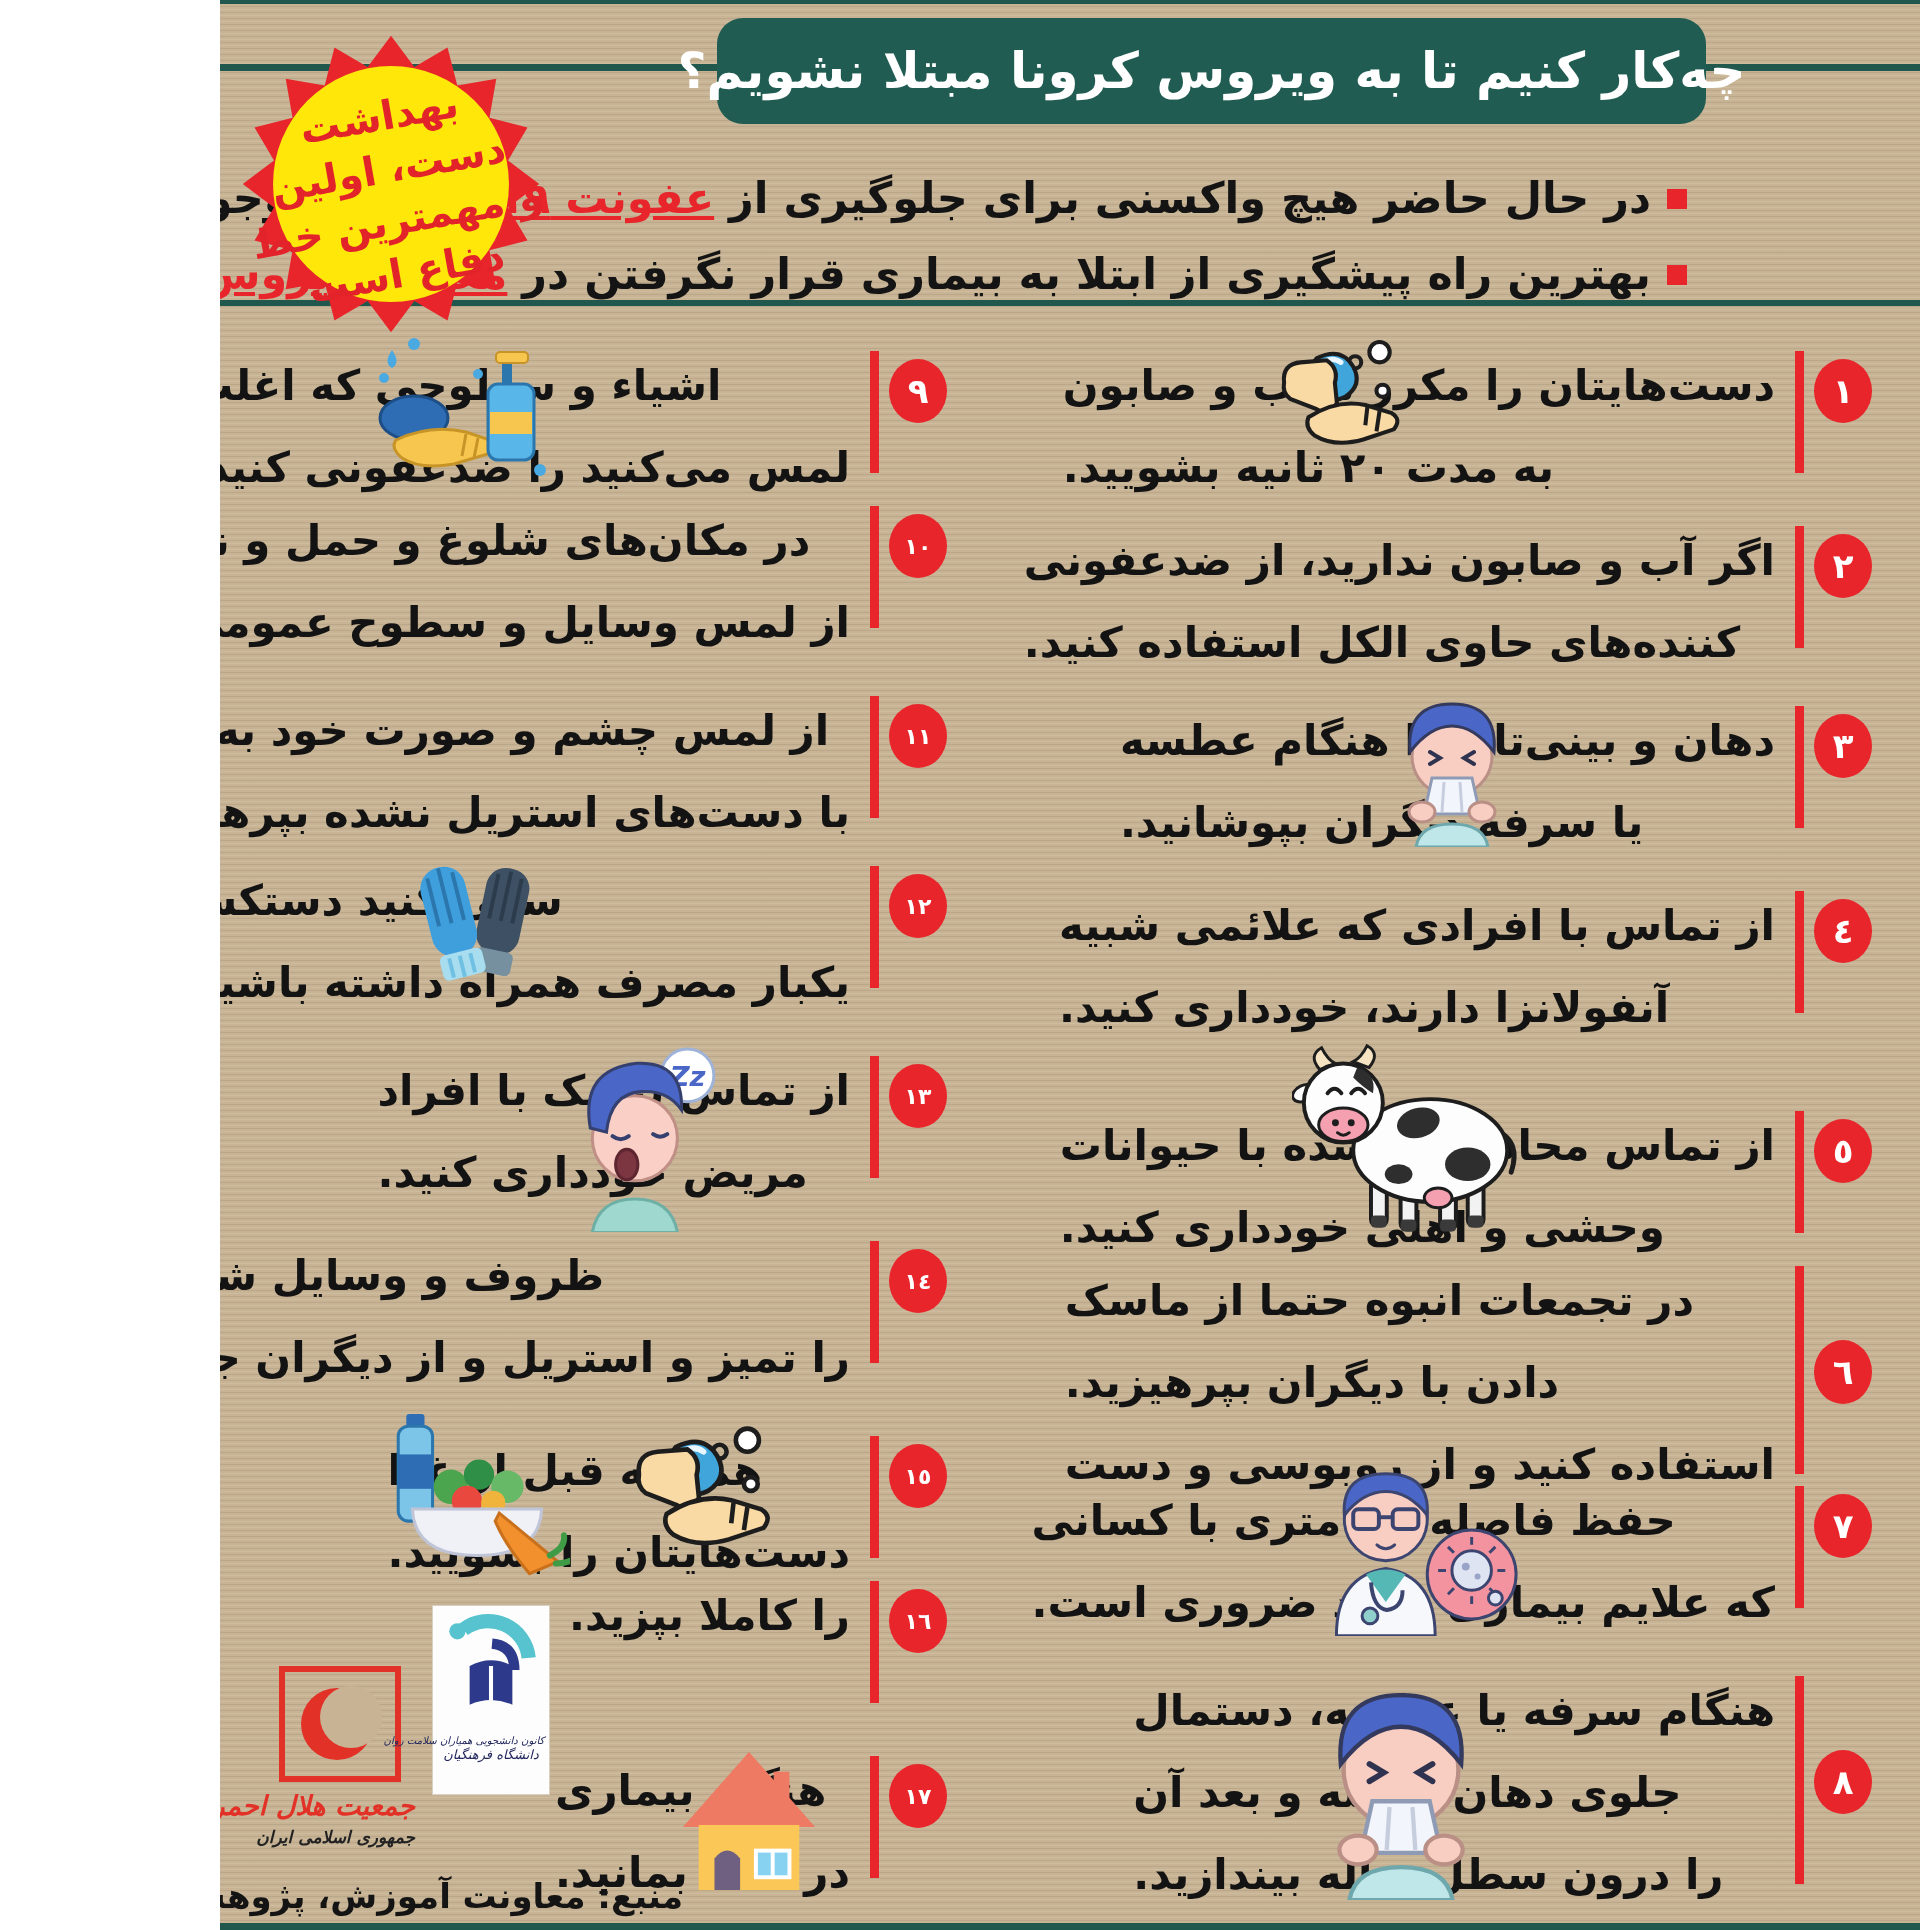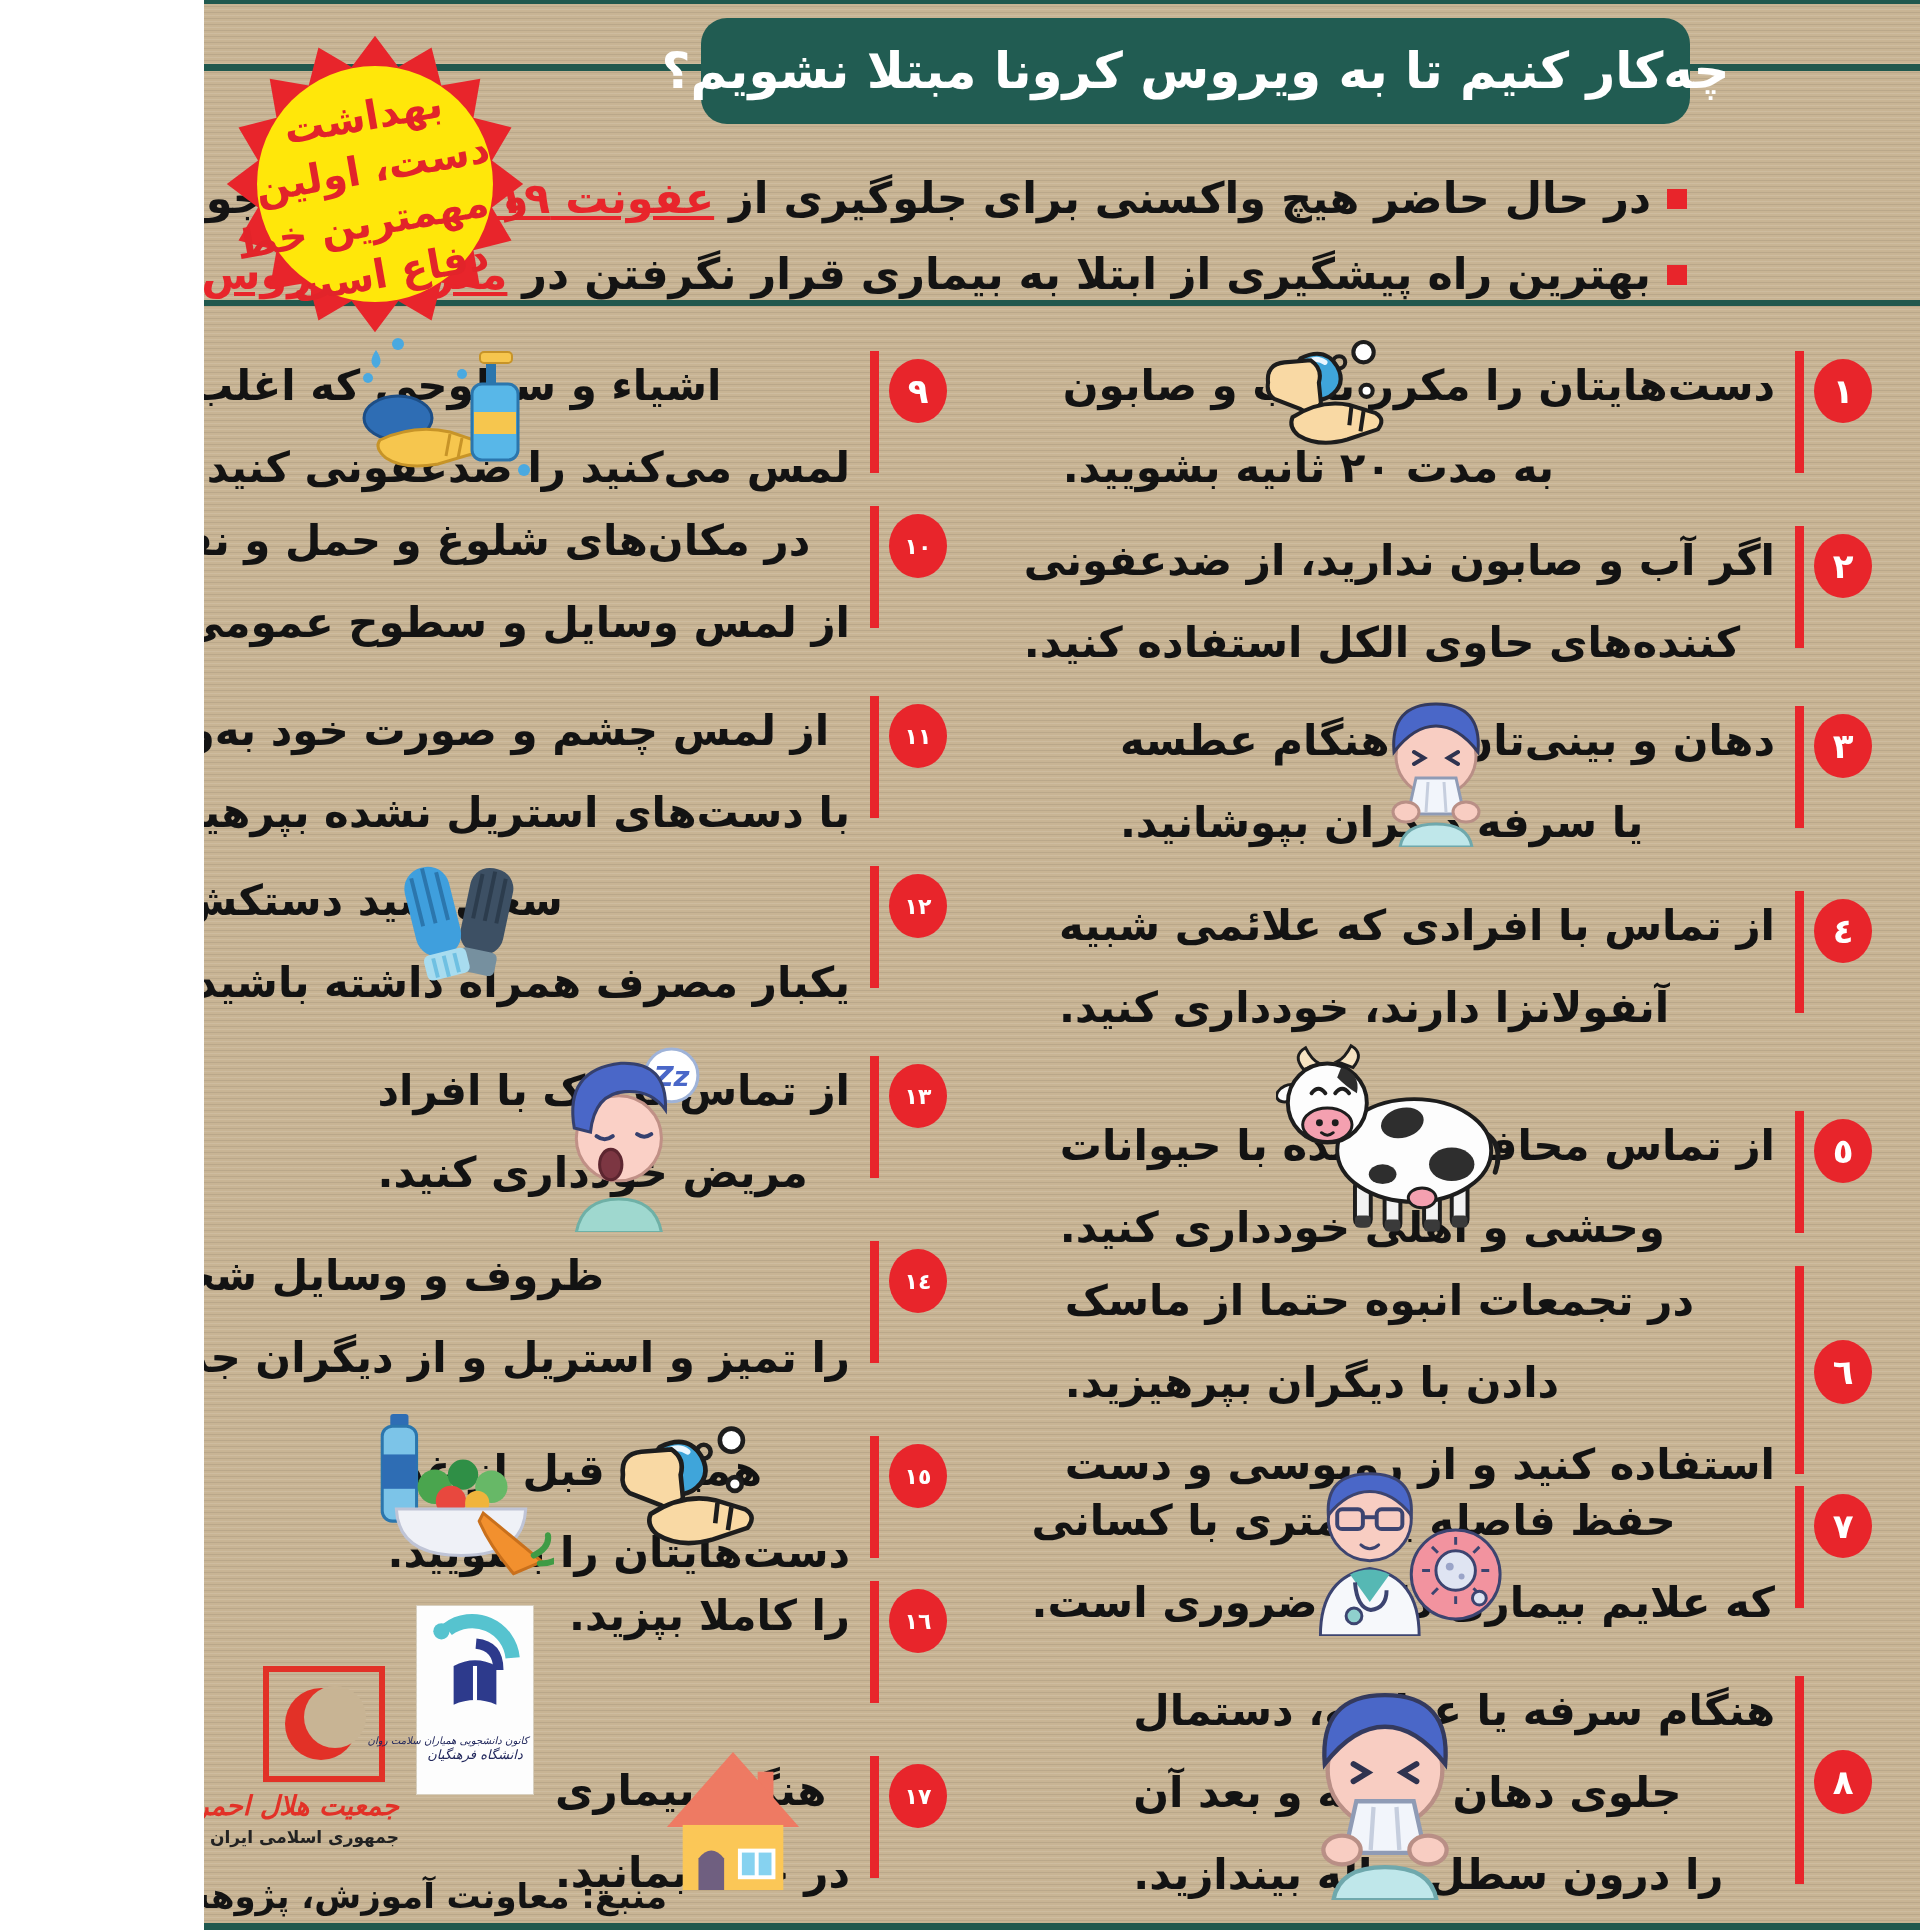--- a/index.html
+++ b/index.html
@@ -1,21 +1,21 @@
 <!DOCTYPE html>
 <html lang="fa" dir="rtl"><head>
 <meta charset="utf-8">
 <style>
   html,body{margin:0;padding:0;}
   body{font-family:"DejaVu Sans","Liberation Sans",sans-serif;}
   .page{position:relative;width:1700px;height:1930px;overflow:hidden;direction:rtl;
         background-color:#c8b494;
         background-image:repeating-linear-gradient(0deg,
           rgba(255,255,255,.10) 0 1px, rgba(0,0,0,0) 1px 3px,
-          rgba(0,0,0,.07) 3px 4px, rgba(0,0,0,0) 4px 6px);padding-left:16px;}
+          rgba(0,0,0,.07) 3px 4px, rgba(0,0,0,0) 4px 6px);}
   .hline{position:absolute;left:0;right:0;background:#20584e;z-index:1;}
   
   .title-box{position:absolute;left:497px;top:18px;width:989px;height:106px;background:#215c52;
              border-radius:26px;display:flex;align-items:center;justify-content:center;z-index:2;}
   .title-box .t{color:#ffffff;font-size:50px;font-weight:bold;white-space:nowrap;}
   .corner-badge{position:absolute;left:1777px;top:8px;width:126px;height:126px;border-radius:50%;
                 background:#ffe408;display:flex;align-items:center;justify-content:center;z-index:2;}
   .corner-badge .inner{width:99px;height:99px;border-radius:50%;background:#3b3f9e;color:#fff;
                 display:flex;align-items:center;justify-content:center;font-size:64px;font-weight:bold;}
   .starburst{position:absolute;left:15px;top:28px;width:312px;height:312px;z-index:3;}
@@ -35,21 +35,21 @@
   .bar{width:9px;background:#e8252b;margin:6px 10px 0 20px;flex:none;}
   .h2 .bar{height:122px;} .h3 .bar{height:208px;}
   .lines{text-align:left;}
   .line{font-size:42px;font-weight:bold;color:#131313;line-height:82px;white-space:nowrap;}
   .icon{position:absolute;z-index:2;}
   .icon svg{display:block;width:100%;height:auto;}
   
   .crescent-block{position:absolute;left:45px;top:1666px;width:150px;text-align:center;z-index:2;}
   .crescent-box{width:110px;height:104px;margin:0 auto;border:6px solid #e23127;position:relative;}
   .crescent-name{color:#e23127;font-size:27px;font-weight:bold;font-style:italic;margin-top:8px;white-space:nowrap;}
-  .crescent-country{color:#222;font-size:17px;font-weight:bold;margin-top:6px;white-space:nowrap;}
+  .crescent-country{color:#222;font-size:17px;font-weight:bold;font-style:italic;margin-top:6px;white-space:nowrap;}
   .student-block{position:absolute;left:213px;top:1606px;width:116px;height:188px;background:#fdfdfd;
                  z-index:2;text-align:center;box-shadow:0 0 0 1px #d8d0c0;}
   .student-line1{font-size:11px;color:#21275c;font-style:italic;margin-top:4px;white-space:nowrap;transform:scale(.92);}
   .student-line2{font-size:13px;color:#21275c;font-style:italic;white-space:nowrap;}
   .source{position:absolute;left:18px;top:1876px;width:445px;text-align:center;font-size:34px;
           font-weight:bold;color:#141414;white-space:nowrap;z-index:2;}
 </style>
 </head>
 <body>
 

